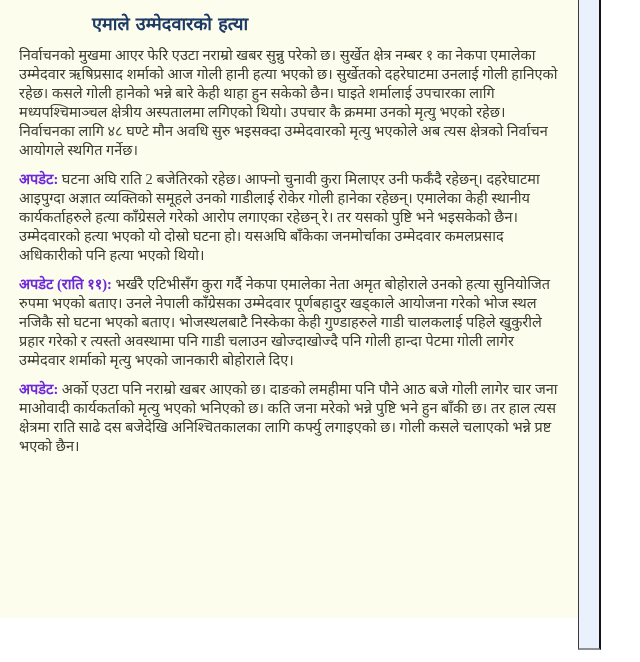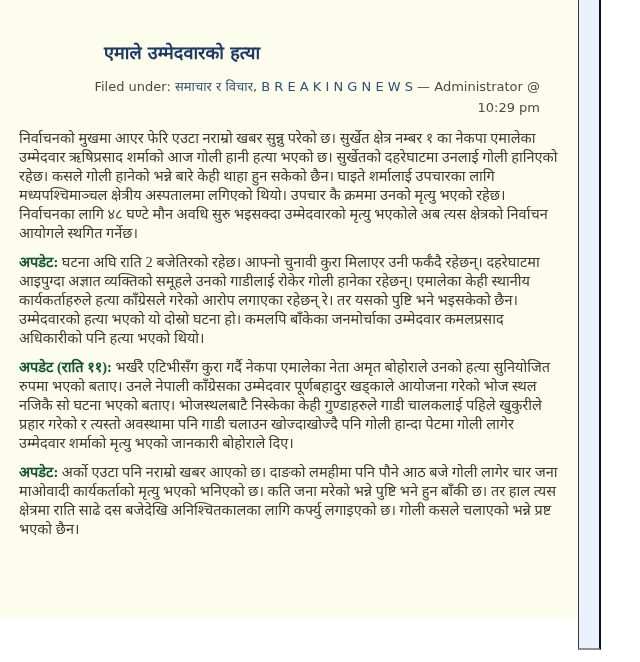--- a/index.html
+++ b/index.html
@@ -12,22 +12,22 @@
   }
   .post-page {
     position: absolute;
     left: 0; top: 0;
     width: 578px; height: 618px;
     background: #fdfdee;
     color: #3c3c32;
     box-sizing: border-box;
   }
   .post-title {
-    margin: 12px;
-    padding: 30px 0 0 92px;
+    margin: 0;
+    padding: 13px 0 0 92px;
     font-size: 18px;
     font-weight: bold;
     color: #1d3a64;
     line-height: 22px;
   }
   .post-meta {
     margin: 9px 38px 0 80px;
     text-align: right;
     font-size: 13px;
     line-height: 21px;
@@ -39,54 +39,48 @@
     cursor: pointer;
   }
   .post-body {
     margin: 11px 16px 0 19px;
     font-size: 14.5px;
     line-height: 19px;
     font-family: Liberation Serif, serif;
   }
   .para { margin: 0 0 10px 0; }
   .para.nogap { margin-bottom: 0; }
-  .para b { color: #14532d; }
+  .para b { color: #6d28d9; }
   .scrollbar-track {
     position: absolute;
     left: 578px; top: 0;
     width: 20px; height: 648px;
     background: #e9f1fc;
     border-left: 1px solid #3a3a3a;
     border-right: 2px solid #141414;
     border-bottom: 2px solid #909090;
     box-sizing: content-box;
     cursor: default;
   }
 </style>
 </head>
 <body>
 
 <div class="post-page">
 
   <h1 class="post-title">एमाले उम्मेदवारको हत्या</h1>
 
-  <div class="post-meta">
-    <span>Filed under:</span>
-    <a class="cat-link">समाचार र विचार</a><span>,</span>
-    <a class="cat-link">B R E A K I N G N E W S</a>
-    <span>— Administrator @ 10:29 pm</span>
-  </div>
 
   <div class="post-body">
 
     <p class="para"><b></b><span>निर्वाचनको मुखमा आएर फेरि एउटा नराम्रो खबर सुन्नु परेको छ। सुर्खेत क्षेत्र नम्बर १ का नेकपा एमालेका उम्मेदवार ऋषिप्रसाद शर्माको आज गोली हानी हत्या भएको छ। सुर्खेतको दहरेघाटमा उनलाई गोली हानिएको रहेछ। कसले गोली हानेको भन्ने बारे केही थाहा हुन सकेको छैन। घाइते शर्मालाई उपचारका लागि मध्यपश्चिमाञ्चल क्षेत्रीय अस्पतालमा लगिएको थियो। उपचार कै क्रममा उनको मृत्यु भएको रहेछ। निर्वाचनका लागि ४८ घण्टे मौन अवधि सुरु भइसक्दा उम्मेदवारको मृत्यु भएकोले अब त्यस क्षेत्रको निर्वाचन आयोगले स्थगित गर्नेछ।</span></p>
 
     <p class="para nogap"><b>अपडेट:</b><span> घटना अघि राति 2 बजेतिरको रहेछ। आफ्नो चुनावी कुरा मिलाएर उनी फर्कँदै रहेछन्। दहरेघाटमा आइपुग्दा अज्ञात व्यक्तिको समूहले उनको गाडीलाई रोकेर गोली हानेका रहेछन्। एमालेका केही स्थानीय कार्यकर्ताहरुले हत्या काँग्रेसले गरेको आरोप लगाएका रहेछन् रे। तर यसको पुष्टि भने भइसकेको छैन।</span></p>
 
-    <p class="para"><b></b><span>उम्मेदवारको हत्या भएको यो दोस्रो घटना हो। कमलपि बाँकेका जनमोर्चाका उम्मेदवार कमलप्रसाद अधिकारीको पनि हत्या भएको थियो।</span></p>
+    <p class="para"><b></b><span>उम्मेदवारको हत्या भएको यो दोस्रो घटना हो। यसअघि बाँकेका जनमोर्चाका उम्मेदवार कमलप्रसाद अधिकारीको पनि हत्या भएको थियो।</span></p>
 
     <p class="para"><b>अपडेट (राति ११):</b><span> भर्खरै एटिभीसँग कुरा गर्दै नेकपा एमालेका नेता अमृत बोहोराले उनको हत्या सुनियोजित रुपमा भएको बताए। उनले नेपाली काँग्रेसका उम्मेदवार पूर्णबहादुर खड्काले आयोजना गरेको भोज स्थल नजिकै सो घटना भएको बताए। भोजस्थलबाटै निस्केका केही गुण्डाहरुले गाडी चालकलाई पहिले खुकुरीले प्रहार गरेको र त्यस्तो अवस्थामा पनि गाडी चलाउन खोज्दाखोज्दै पनि गोली हान्दा पेटमा गोली लागेर उम्मेदवार शर्माको मृत्यु भएको जानकारी बोहोराले दिए।</span></p>
 
     <p class="para"><b>अपडेट:</b><span> अर्को एउटा पनि नराम्रो खबर आएको छ। दाङको लमहीमा पनि पौने आठ बजे गोली लागेर चार जना माओवादी कार्यकर्ताको मृत्यु भएको भनिएको छ। कति जना मरेको भन्ने पुष्टि भने हुन बाँकी छ। तर हाल त्यस क्षेत्रमा राति साढे दस बजेदेखि अनिश्चितकालका लागि कर्फ्यु लगाइएको छ। गोली कसले चलाएको भन्ने प्रष्ट भएको छैन।</span></p>
 
 
   </div>
 </div>
 
 <div class="scrollbar-track"></div>

